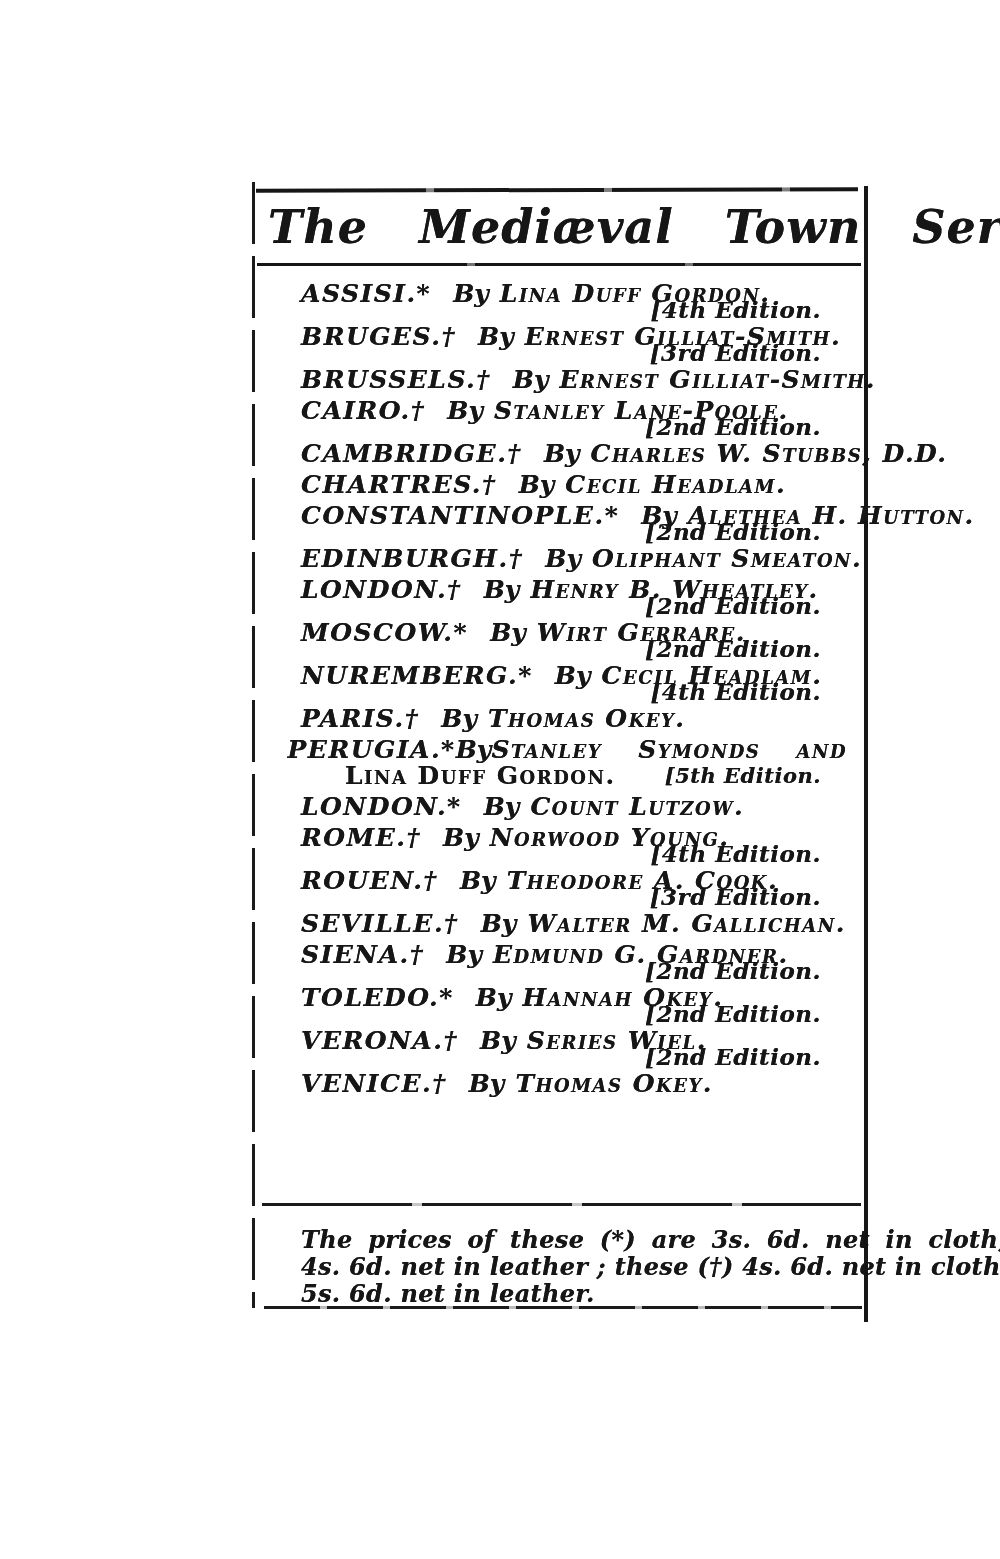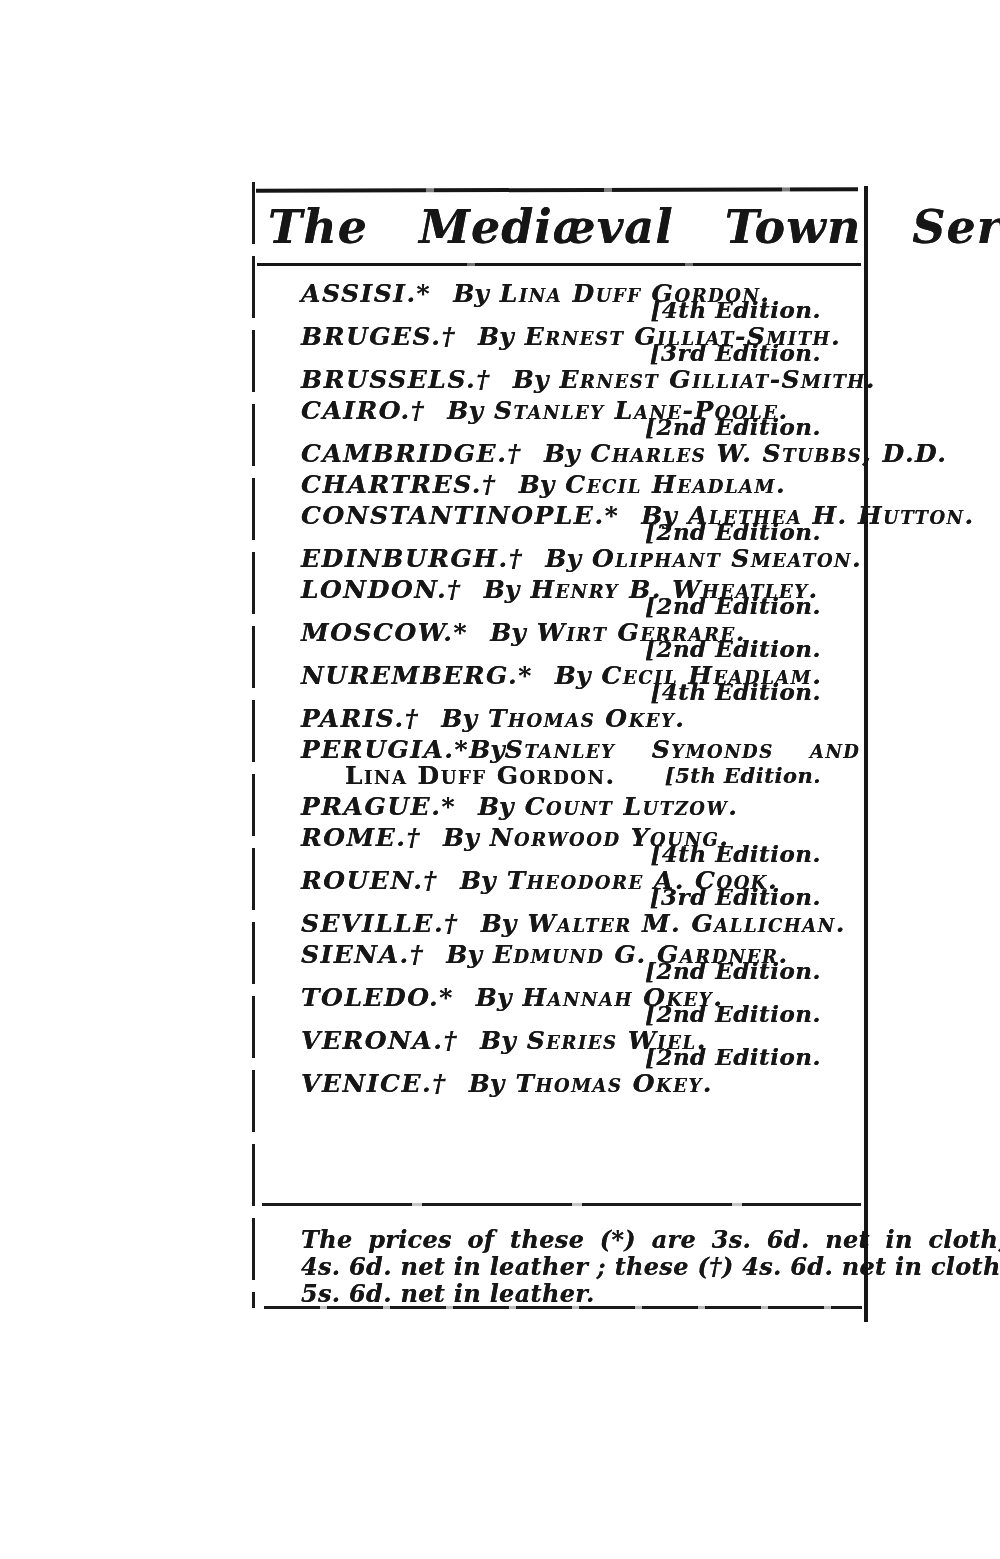--- a/index.html
+++ b/index.html
@@ -100,21 +100,21 @@
     padding-right: 26px;
     margin-top: -7px;
     margin-bottom: -1px;
     letter-spacing: 0.5px;
     text-shadow: 0 0 0.5px rgba(0,0,0,0.8);
   }
   .edition:empty { display: none; }
 
   .perugia-line1 {
     display: flex;
-    justify-content: flex-start;
+    justify-content: flex-end;
   }
   .perugia-line1 .by { margin: 0; }
   .perugia-line1 .author { word-spacing: 26px; }
   .perugia-line2 {
     display: flex;
     justify-content: space-between;
     padding-left: 44px;
     font-size: 25px;
     line-height: 26px;
     text-shadow: 0 0 0.5px rgba(0,0,0,0.8);
@@ -229,21 +229,21 @@
           <span class="by">By</span>
           <span class="author">Stanley Symonds and</span>
         </div>
       <div class="perugia-line2">
           <span class="author">Lina Duff Gordon.</span>
           <span class="edition-inline">[5th Edition.</span>
         </div>
     </div>
 
     <div class="entry">
-      <div class="entry-main"><span class="city">PRAGUE.*</span><span class="by">By</span><span class="author">Count Lutzow.</span></div>
+      <div class="entry-main"><span class="city">LONDON.*</span><span class="by">By</span><span class="author">Count Lutzow.</span></div>
 
     </div>
 
     <div class="entry">
       <div class="entry-main"><span class="city">ROME.†</span><span class="by">By</span><span class="author">Norwood Young.</span></div>
       <div class="edition">[4th Edition.</div>
     </div>
 
     <div class="entry">
       <div class="entry-main"><span class="city">ROUEN.†</span><span class="by">By</span><span class="author">Theodore A. Cook.</span></div>

